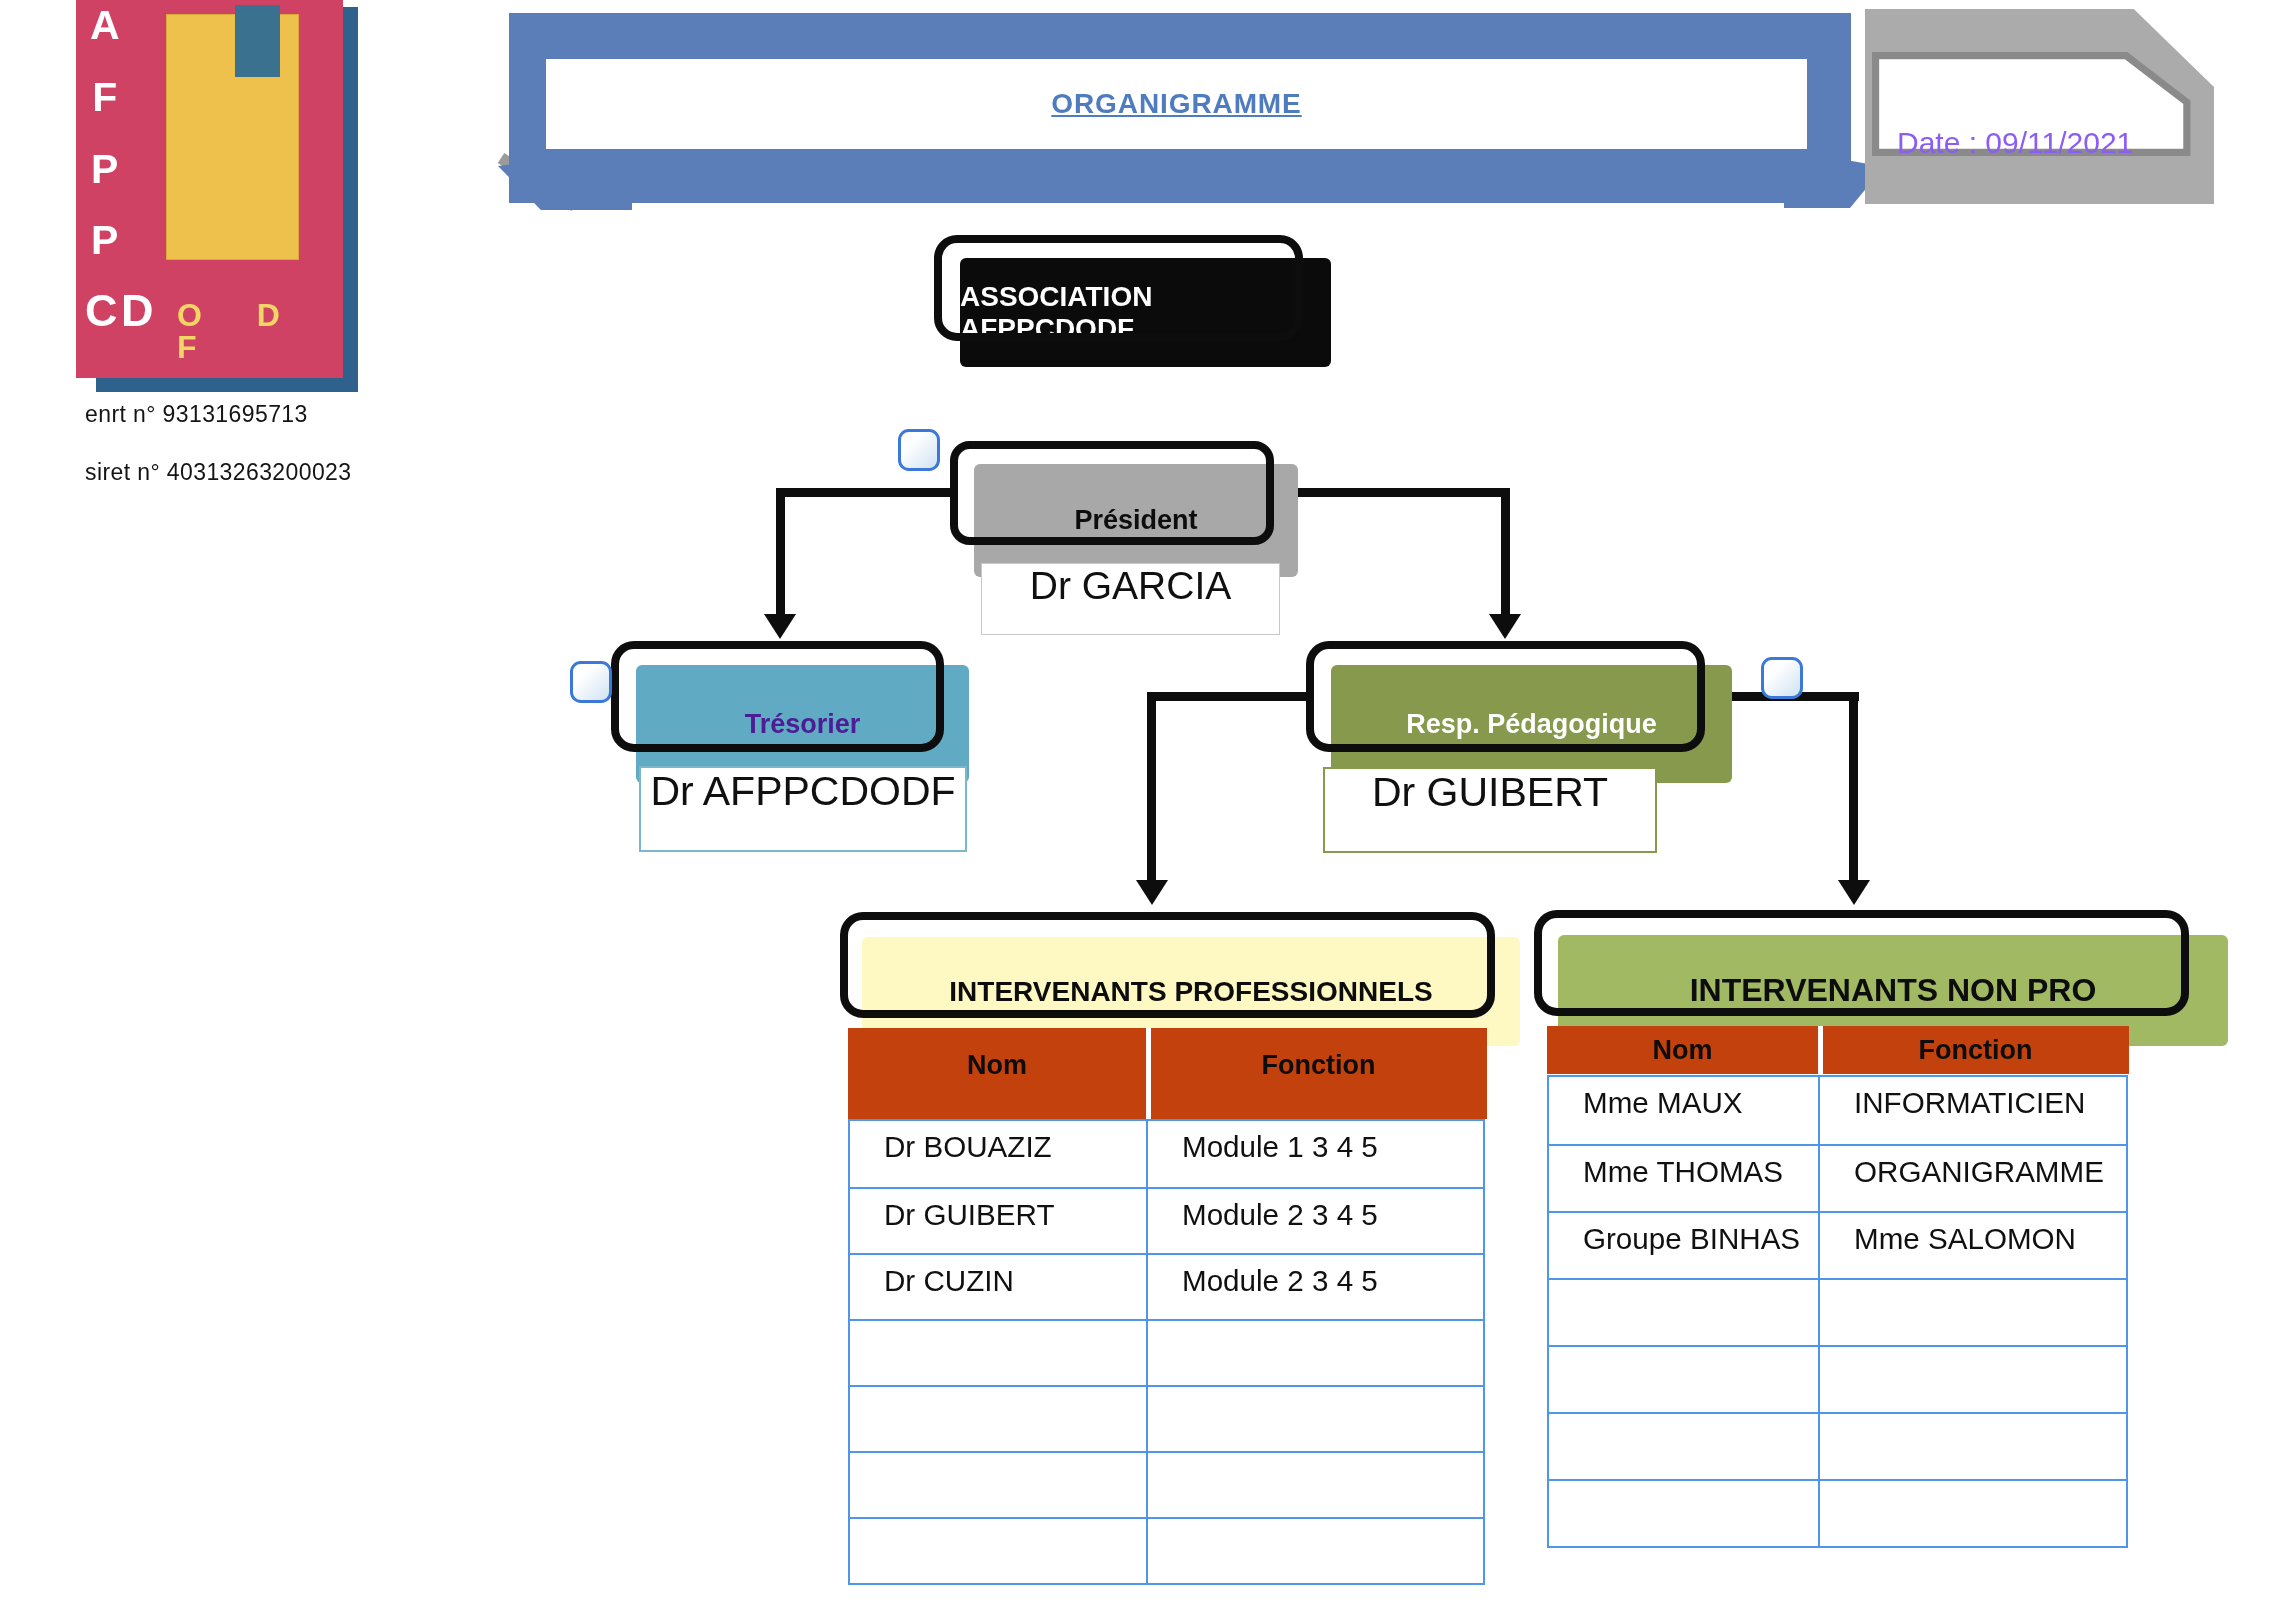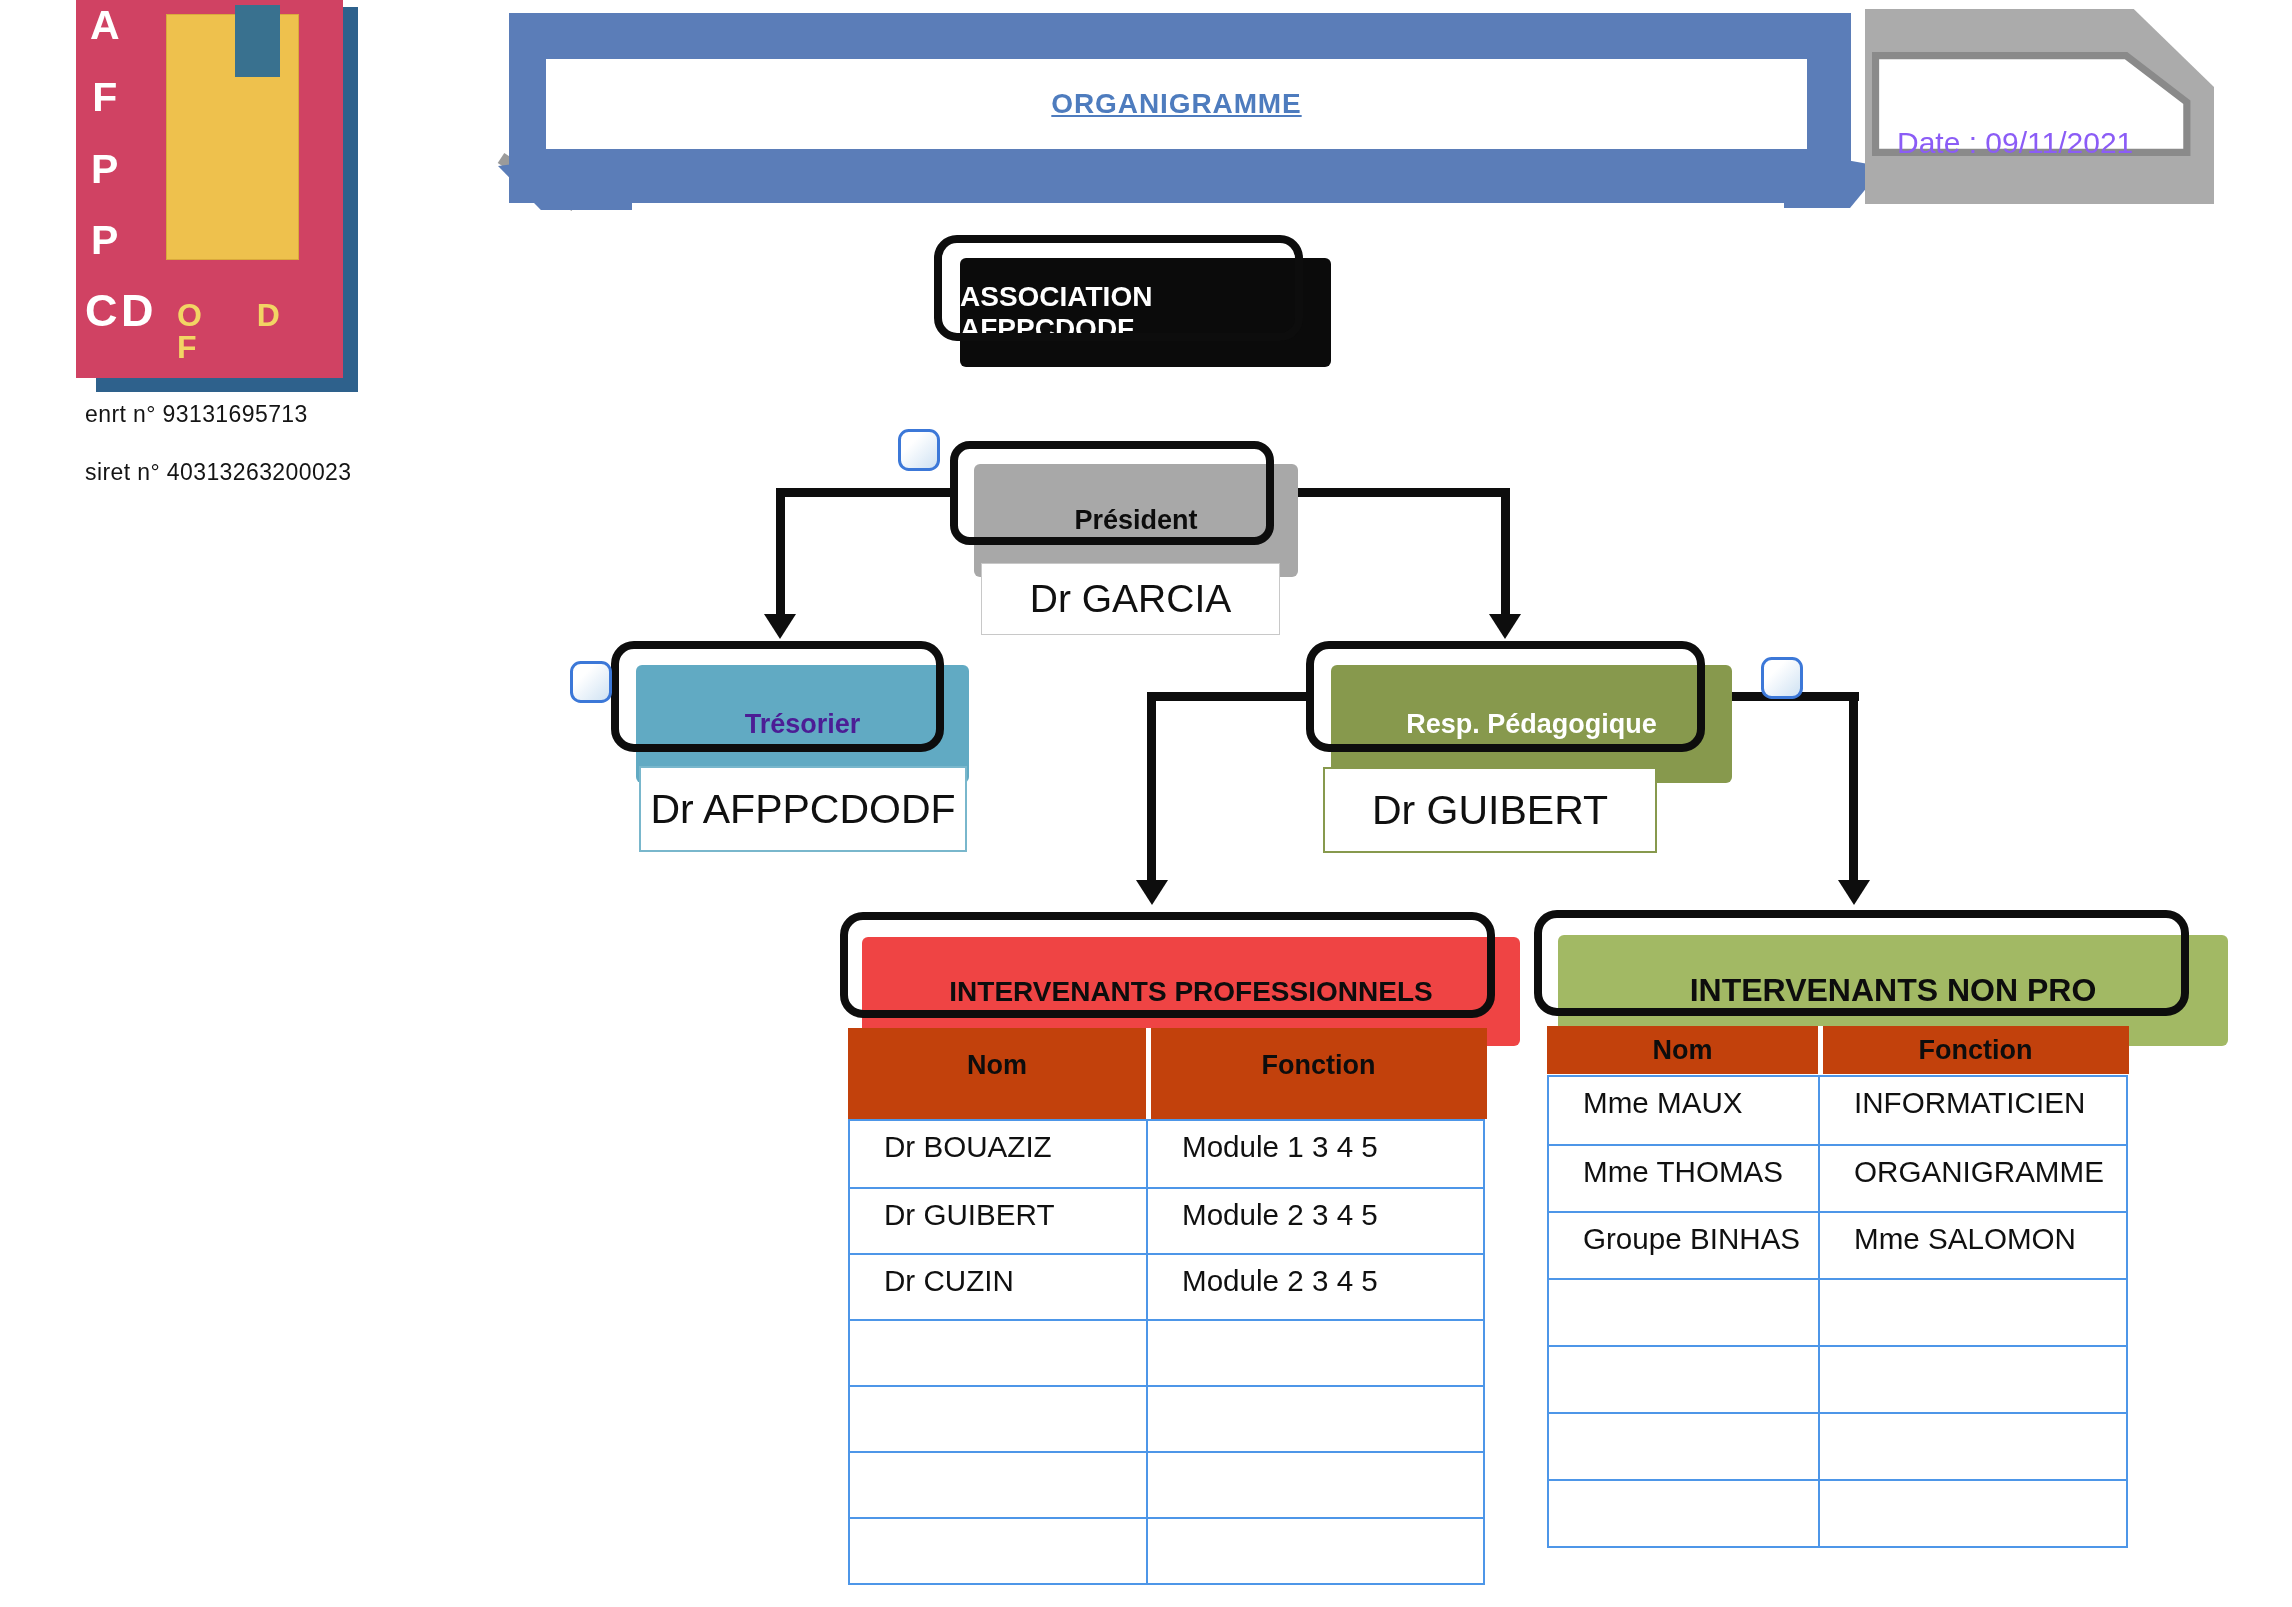--- a/index.html
+++ b/index.html
@@ -32,21 +32,21 @@
   .date-panel{left:1865px;top:9px;width:349px;height:195px;background:#ababab;
       clip-path:polygon(0 0,77% 0,100% 40%,100% 100%,0 100%);}
   .date-svg{left:1872px;top:52px;}
   .date-text{left:1897px;top:82px;width:269px;font-size:30px;color:#8b5cf6;margin-top:44px;}
 
   
   .outline{border:8px solid #0d0d0d;border-radius:23px;background:transparent;z-index:3;}
   .fill-white{background:#fff;border-radius:23px;z-index:1;}
   .fill-color{border-radius:6px;z-index:2;display:flex;align-items:center;justify-content:center;}
   .shape-label{font-weight:bold;font-size:27px;}
-  .name-box{background:#fff;display:flex;align-items:center;justify-content:center;z-index:4;}
+  .name-box{background:#fff;display:flex;justify-content:center;z-index:4;}
   .name-text{font-size:41px;color:#101010;}
   .handle{width:36px;height:36px;border:3.6px solid #3c78d8;border-radius:10.7px;
       background:linear-gradient(135deg,#ffffff 30%,#cfe2f3);z-index:6;}
 
   
   .line{background:#0d0d0d;z-index:0;}
   .arrow-down{width:0;height:0;border-left:16px solid transparent;border-right:16px solid transparent;
       border-top:25px solid #0d0d0d;z-index:0;}
 
   
@@ -137,21 +137,21 @@
   <div class="abs fill-white" style="left:1306px;top:641px;width:399px;height:111px"></div>
   <div class="abs fill-color" style="left:1331px;top:665px;width:401px;height:118px;background:#87994d">
     <span class="shape-label" style="color:#fff">Resp. Pédagogique</span>
   </div>
   <div class="abs outline" style="left:1306px;top:641px;width:383px;height:95px"></div>
   <div class="abs name-box" style="left:1323px;top:767px;width:330px;height:82px;border:2.7px solid #87994d">
     <span class="name-text">Dr GUIBERT</span>
   </div>
 
   <div class="abs fill-white" style="left:840px;top:912px;width:656px;height:106px"></div>
-  <div class="abs fill-color" style="left:862px;top:937px;width:658px;height:109px;background:#ef4444">
+  <div class="abs fill-color" style="left:862px;top:937px;width:658px;height:109px;background:#fef9c3">
     <span class="shape-label" style="font-size:28px">INTERVENANTS PROFESSIONNELS</span>
   </div>
   <div class="abs outline" style="left:840px;top:912px;width:639px;height:90px"></div>
 
   <div class="abs thead" style="left:848px;top:1028px;width:639px;height:91px">
     <div class="hcell" style="width:298px;padding-top:21.5px">Nom</div>
     <div class="hdiv"></div>
     <div class="hcell" style="width:336px;padding-top:21.5px">Fonction</div>
   </div>
   <div class="abs tgrid" style="left:848px;top:1119px;width:633px;grid-template-columns:296px 1fr;grid-auto-rows:66px">

